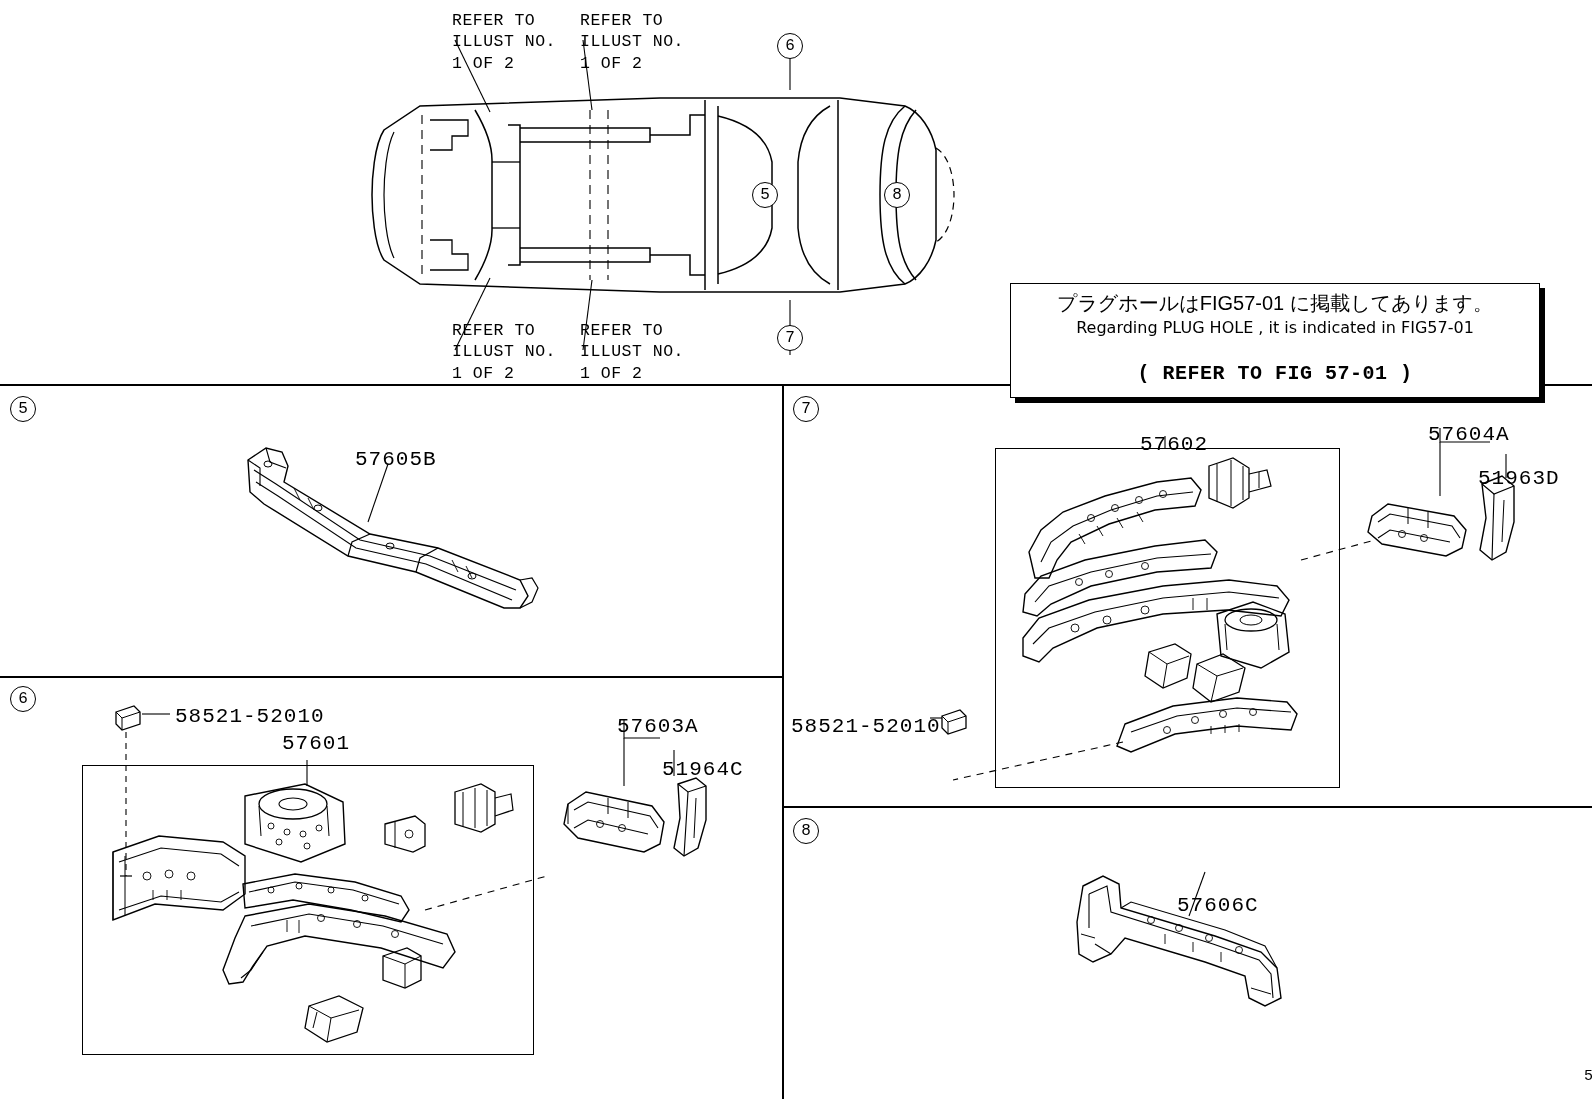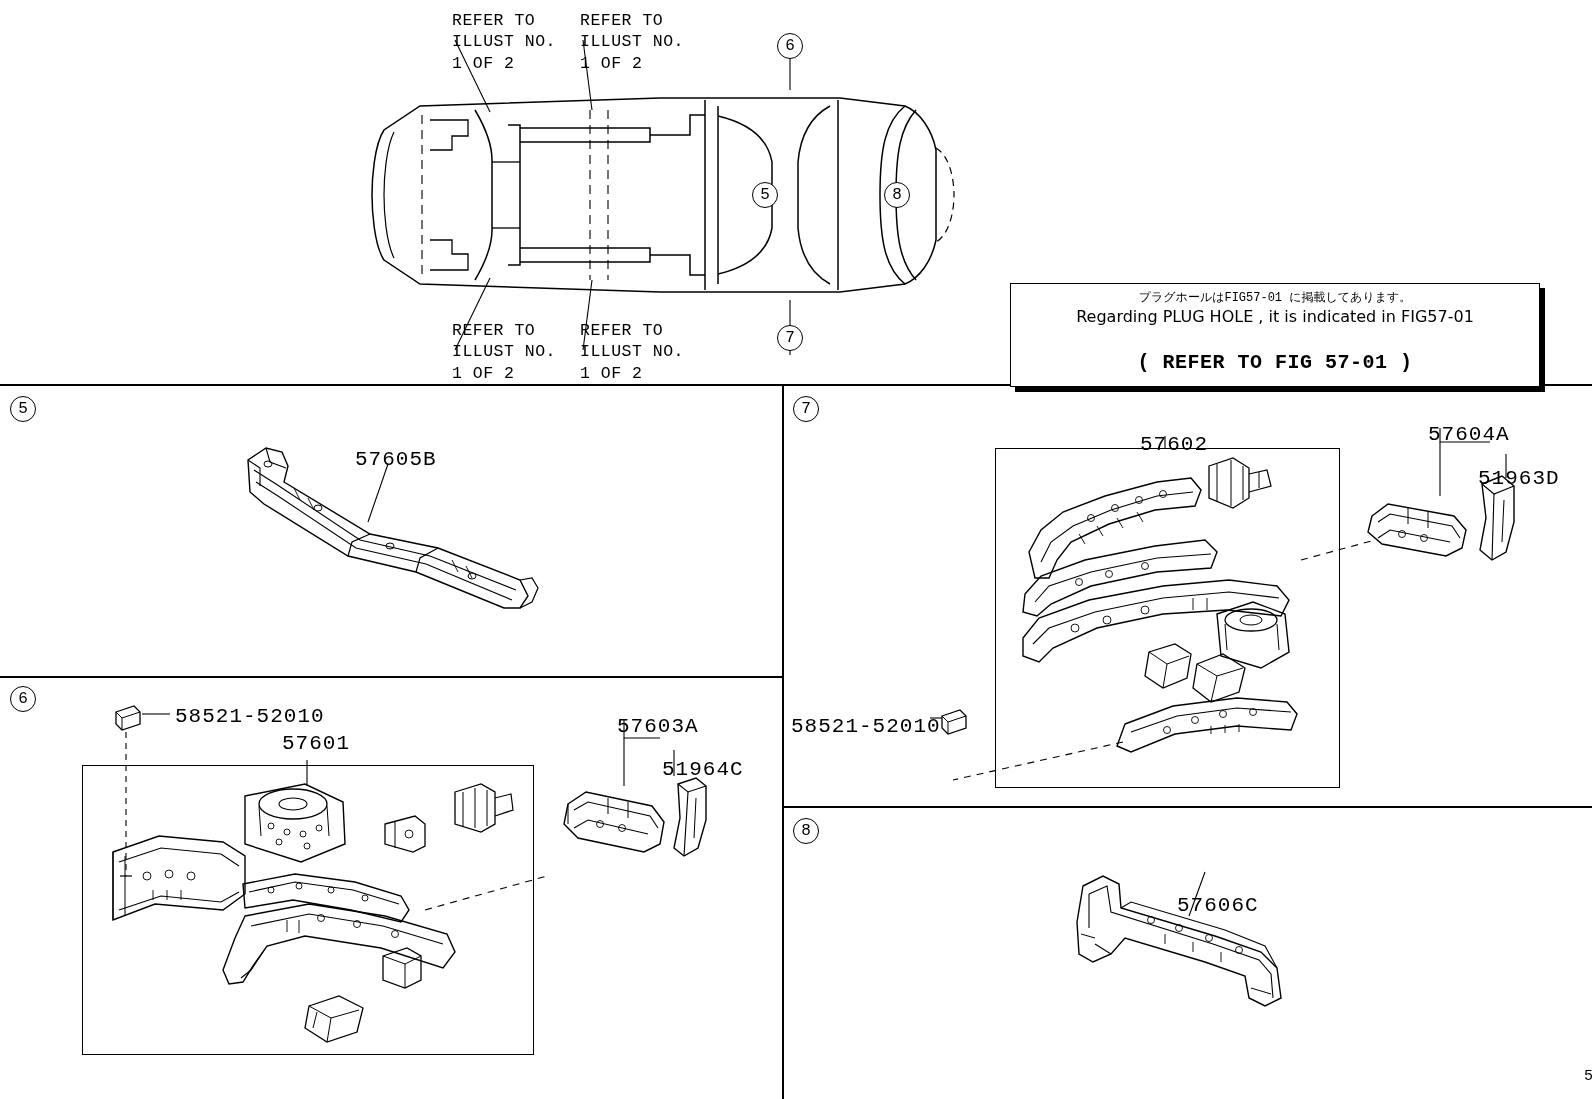--- a/index.html
+++ b/index.html
@@ -63,22 +63,22 @@
   
   .notebox {
     border: 1.5px solid #000;
     background: #fff;
     box-sizing: border-box;
     padding: 6px 10px 8px 10px;
     text-align: center;
     box-shadow: 5px 5px 0 0 #000;
   }
   .note-jp {
-    font-family: Liberation Mono, monospace;
-    font-size: 12px;
+    font-family: Liberation Sans, sans-serif;
+    font-size: 20px;
     line-height: 1.35;
     white-space: nowrap;
   }
   .note-en {
     font-family: "DejaVu Sans", sans-serif;
     font-size: 16px;
     line-height: 1.35;
     white-space: nowrap;
   }
   .note-ref {

